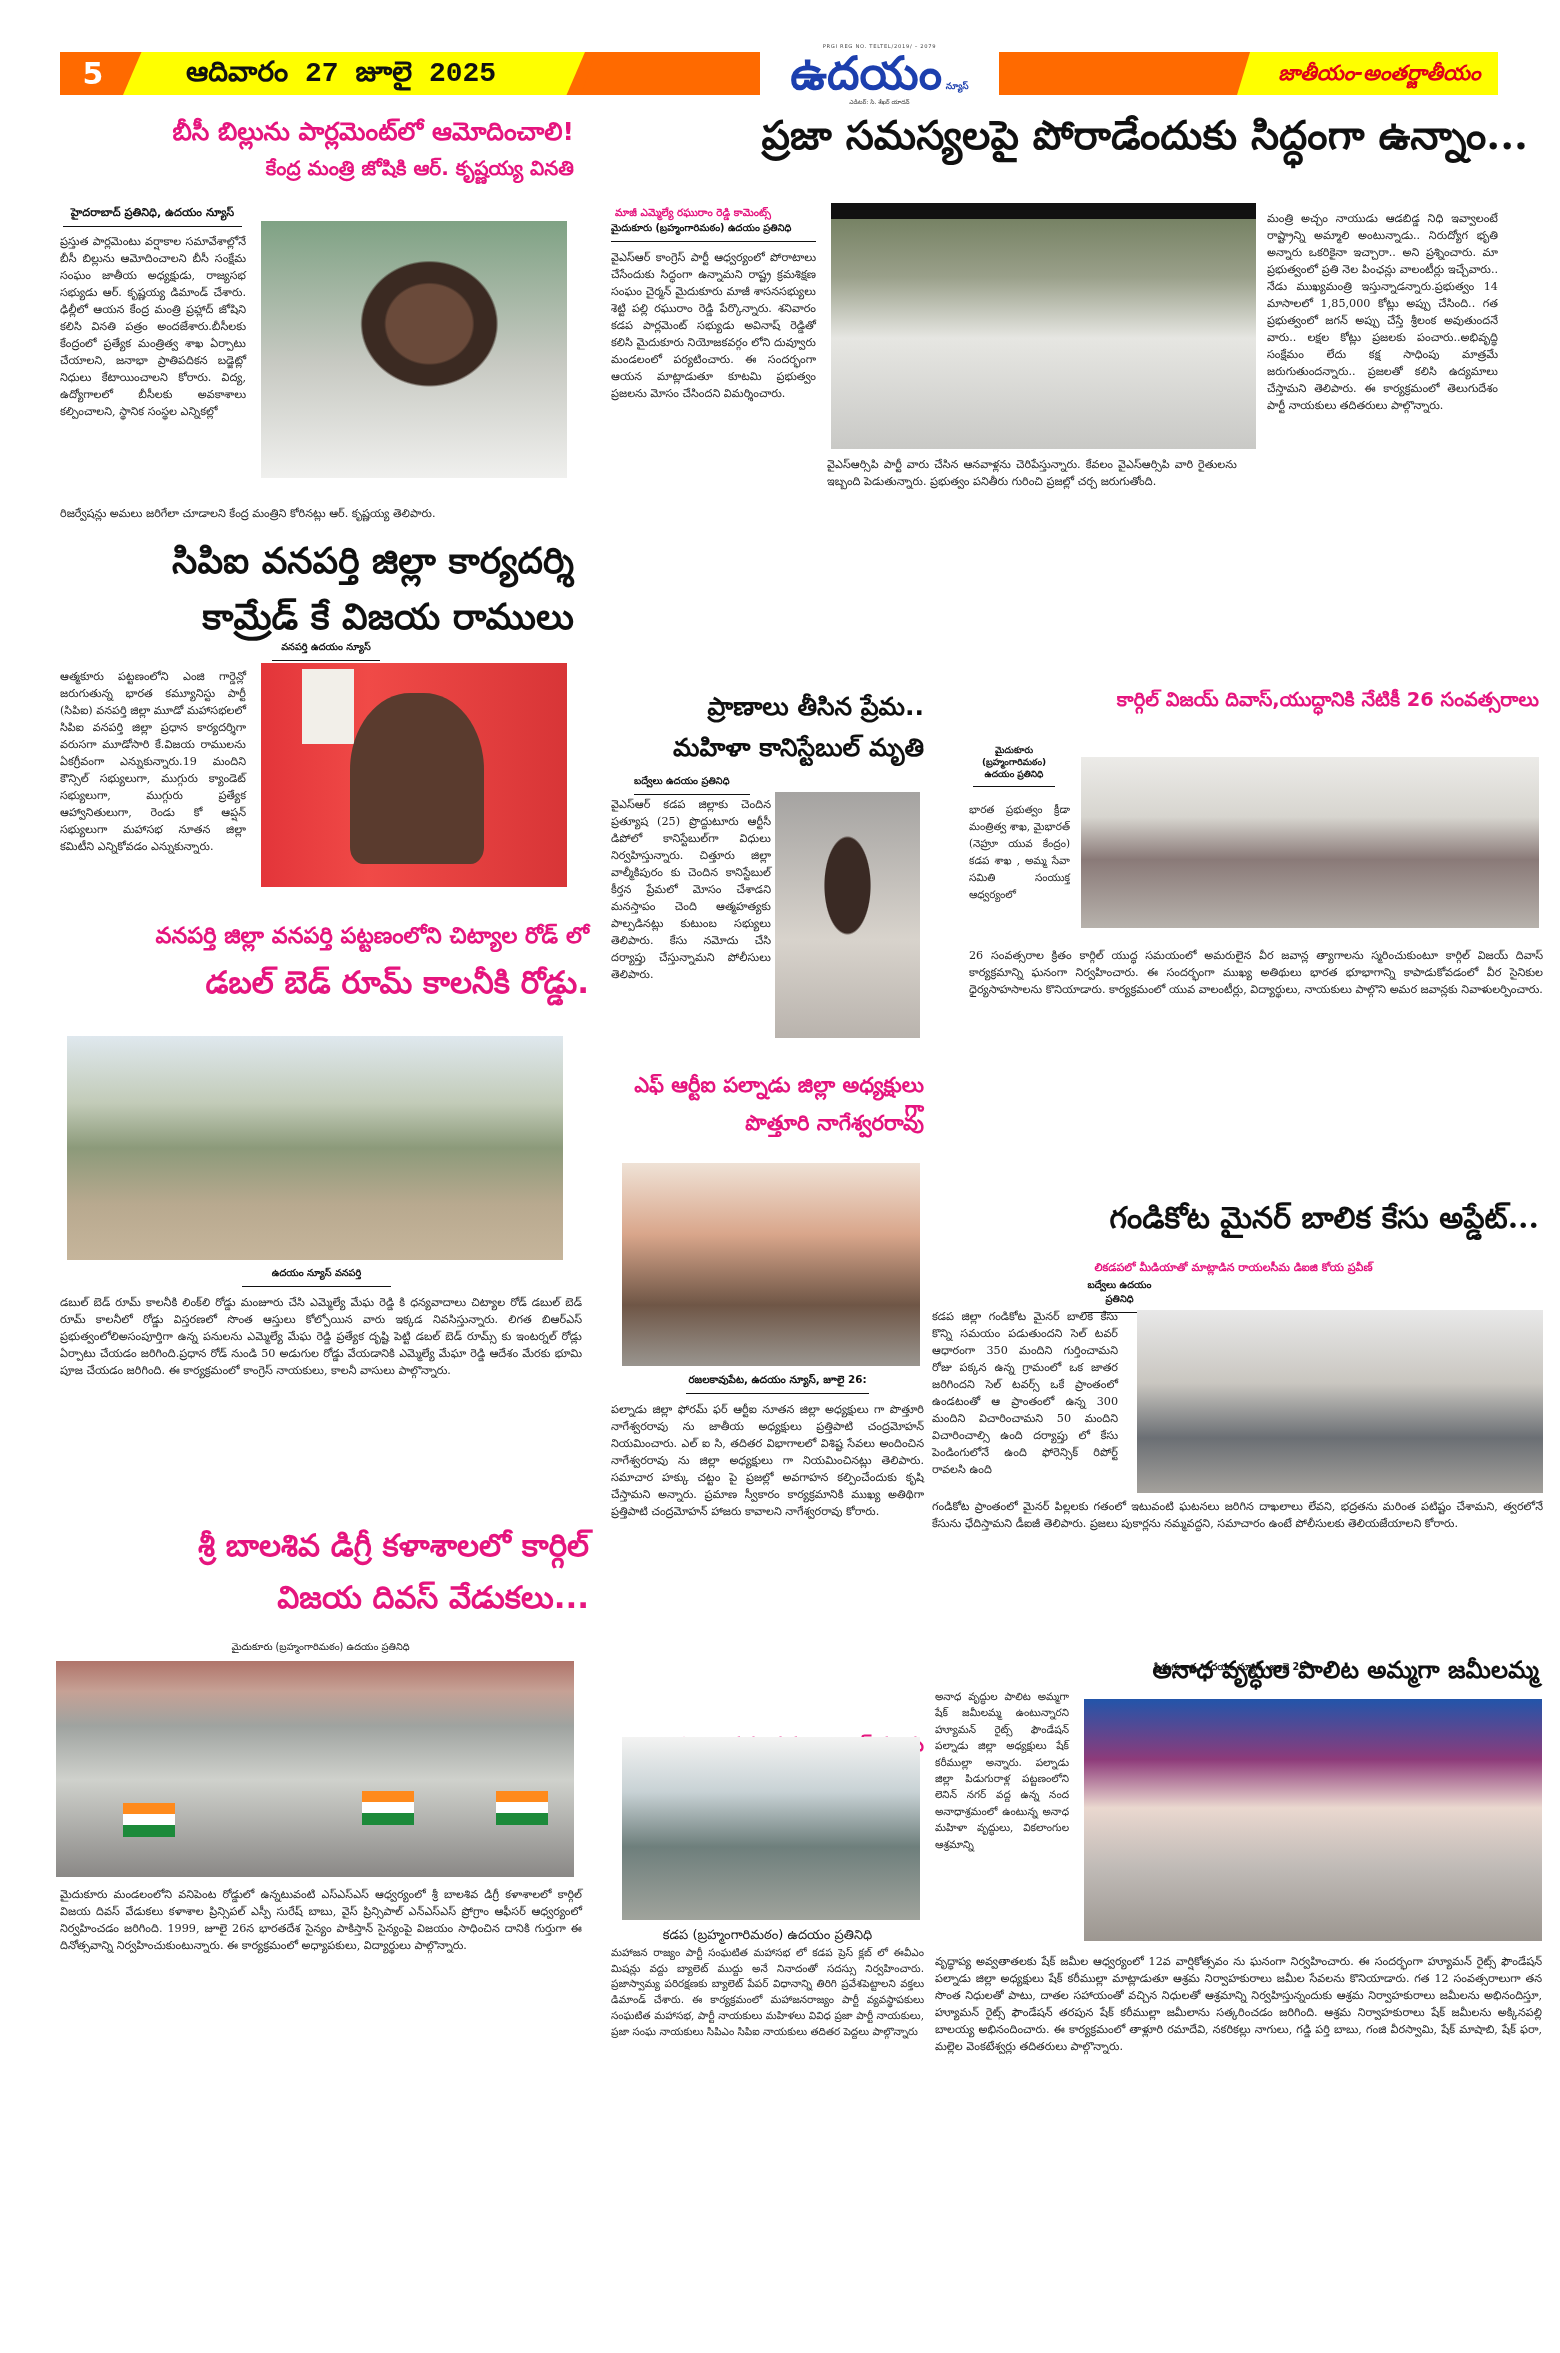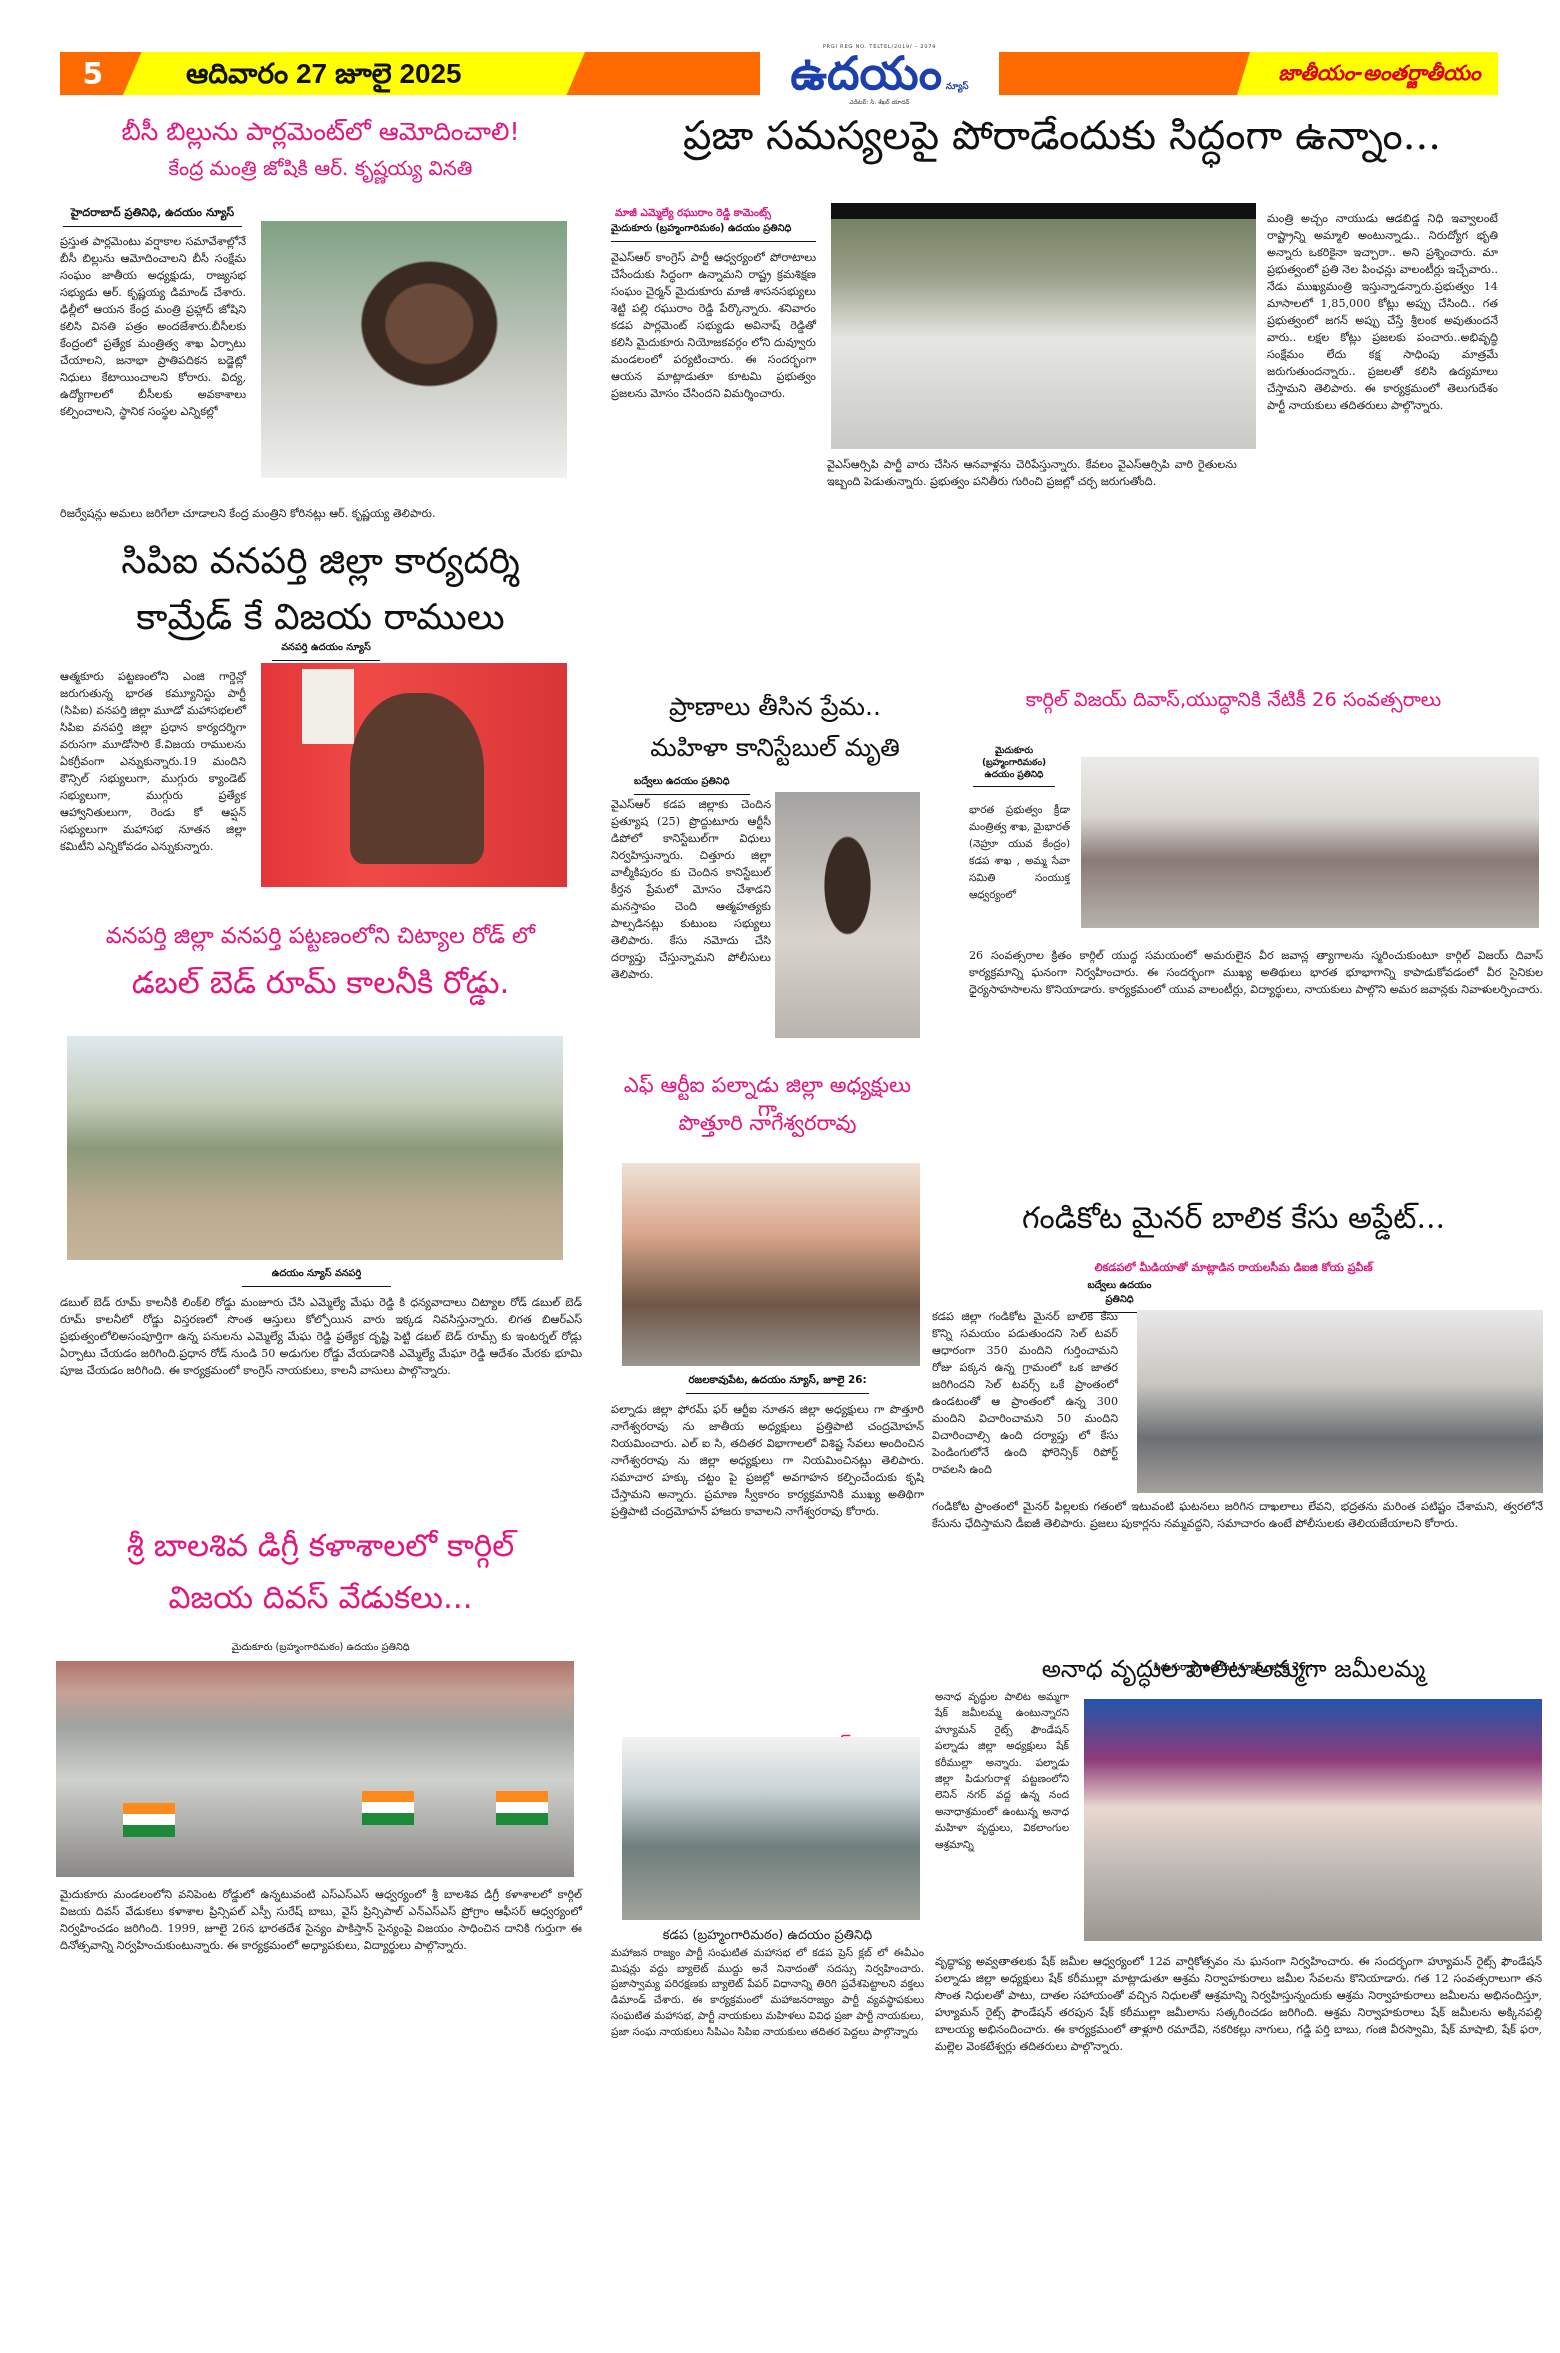--- a/index.html
+++ b/index.html
@@ -4,32 +4,32 @@
 <style>
   * { box-sizing: border-box; margin: 0; padding: 0; }
   html, body { width: 1561px; height: 2354px; background: #ffffff; overflow: hidden; }
   body { position: relative; font-family: "DejaVu Sans", sans-serif; color: #111; }
   .abs { position: absolute; }
 
   
   .band-left { left: 60px; top: 52px; width: 537px; height: 43px; background: #ff6a00; }
   .page-no { left: 60px; top: 52px; width: 67px; height: 43px; color: #fff; font-weight: bold; font-size: 30px; line-height: 43px; padding-left: 22.4px; }
   .date-box { left: 123px; top: 52px; width: 462px; height: 43px; background: #ffff00; clip-path: polygon(4% 0, 100% 0, 96% 100%, 0 100%); }
-  .date-text { left: 186px; top: 54px; font-size: 28px; font-weight: bold; font-family: Liberation Sans, sans-serif; line-height: 40px; color: #111; }
+  .date-text { left: 186px; top: 54px; font-size: 28px; font-weight: bold; font-family: Liberation Mono, monospace; line-height: 40px; color: #111; }
   .orange-mid-left { left: 581px; top: 52px; width: 179px; height: 43px; background: #ff6a00; clip-path: polygon(8% 0, 100% 0, 100% 100%, 0 100%); }
   .logo-wrap { left: 760px; top: 43px; width: 239px; height: 67px; text-align: center; }
   .logo-top { font-size: 5.2px; color: #444; letter-spacing: 0.7px; }
   .logo-main { font-size: 46px; font-weight: bold; color: #1c3fae; line-height: 49px; font-family: "DejaVu Serif", serif; }
   .logo-sub { font-size: 6px; color: #333; }
   .orange-right { left: 999px; top: 52px; width: 253px; height: 43px; background: #ff6a00; }
   .section-box { left: 1237px; top: 52px; width: 261px; height: 43px; background: #ffff00; clip-path: polygon(5% 0, 100% 0, 100% 100%, 0 100%); }
   .section-text { left: 1260px; top: 55px; width: 239px; text-align: center; font-size: 21px; font-weight: bold; font-style: italic; color: #e0001a; line-height: 37px; }
 
   .pink { color: #e5157e; }
-  .head { font-weight: normal; text-align: center; line-height: 1.15; }
+  .head { font-weight: bold; text-align: right; line-height: 1.15; }
   .byline { font-size: 11.2px; font-weight: bold; text-align: center; }
   .byline-ul { border-bottom: 1.5px solid #111; padding-bottom: 4.5px; }
   .body-text { font-size: 12.7px; line-height: 19.4px; text-align: justify; font-family: "DejaVu Serif", serif; color: #222; }
   .small-text { font-size: 11.2px; line-height: 17px; }
 
   .photo { background: #8a8a82; overflow: hidden; }
   .ph-portrait { background: radial-gradient(ellipse at 55% 40%, #6a4a3a 0 18%, #3b2a22 19% 28%, transparent 29%), linear-gradient(180deg, #7fa284 0%, #c7c9c2 55%, #f0f0ee 100%); }
   .ph-group { background: linear-gradient(180deg, #6d7a5a 0%, #9aa08a 30%, #e6e6e2 55%, #c9c9c6 100%); }
   .ph-red { background: linear-gradient(90deg, #e3353a 0%, #f04a47 35%, #d83537 100%); }
   .ph-road { background: linear-gradient(180deg, #dfe8ee 0%, #c2cbb8 30%, #8c9a7a 50%, #b8a98f 75%, #c6b59b 100%); }

